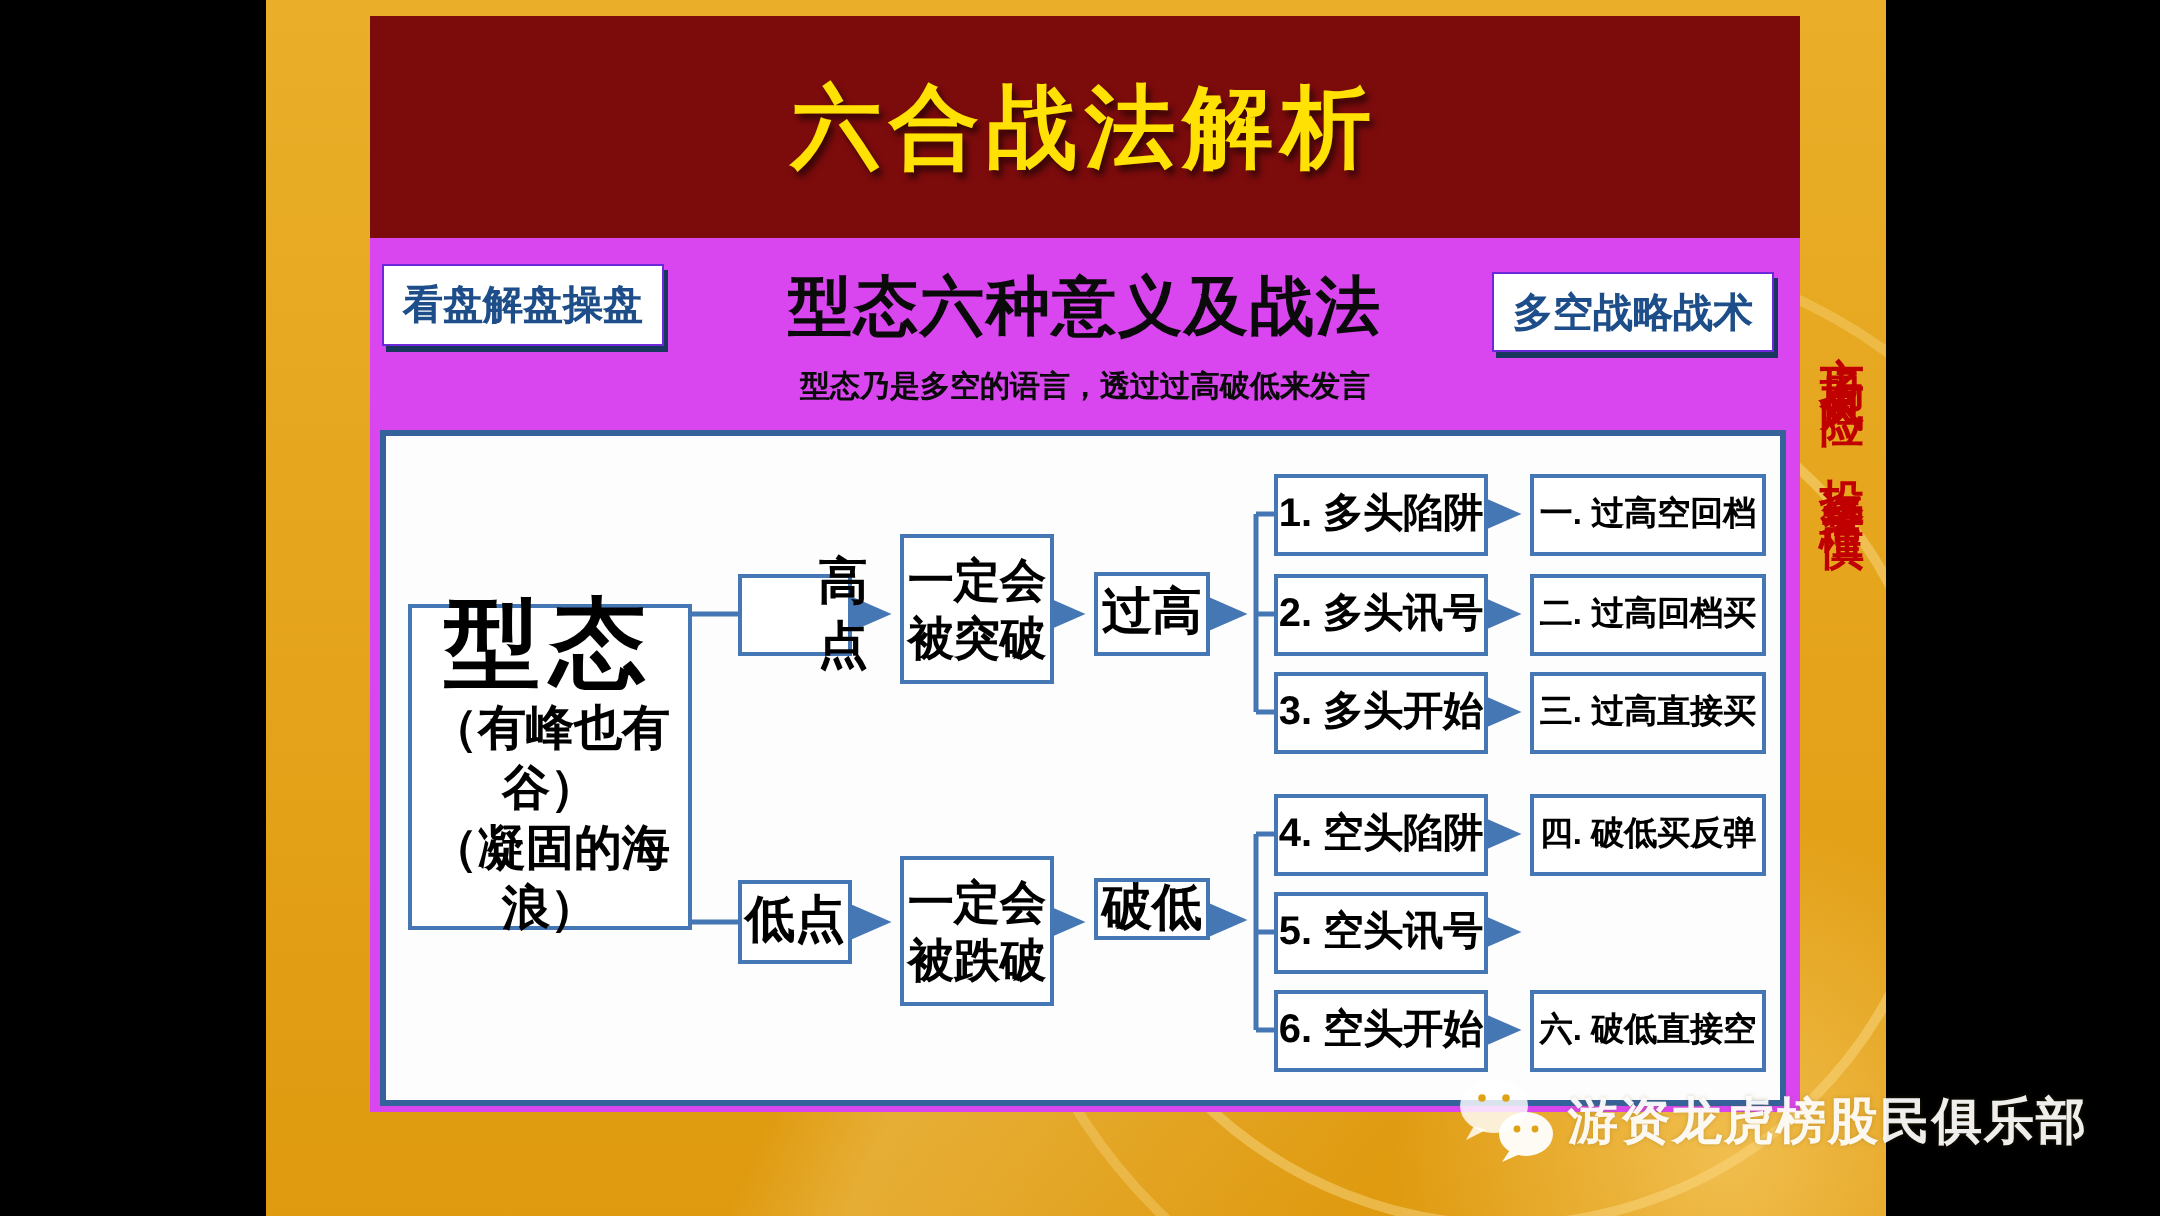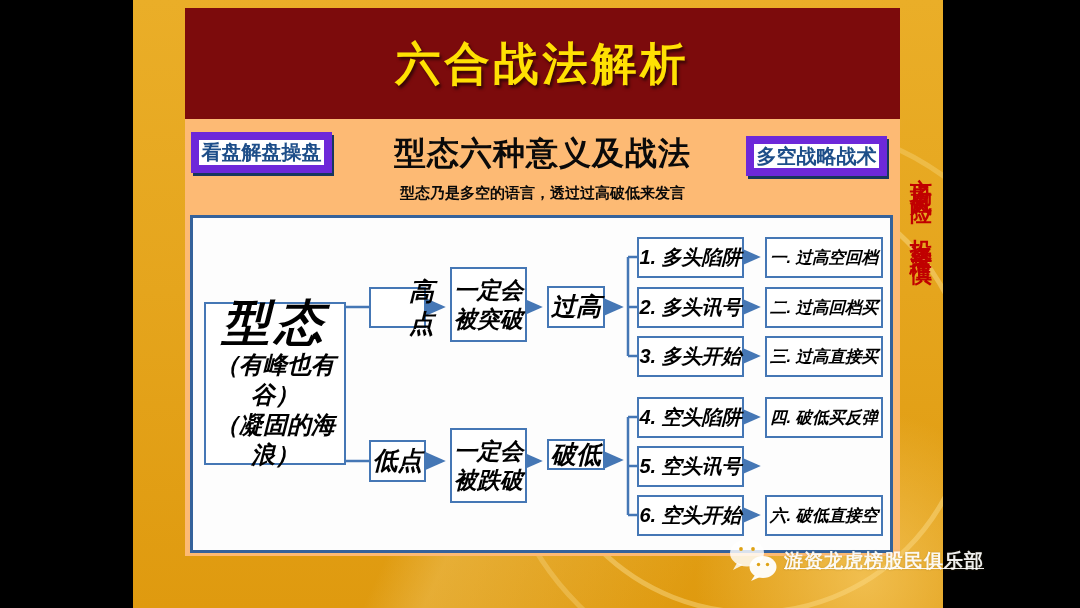--- a/index.html
+++ b/index.html
@@ -18,31 +18,31 @@
     background:linear-gradient(115deg, rgba(255,244,200,0) 42%, rgba(255,240,185,0.22) 47%, rgba(255,240,185,0) 68%);
   }
   .swirl { position:absolute; border-radius:50%; border:5px solid rgba(255,235,165,0.38); }
   .swirl.a { width:430px; height:430px; left:400px; top:175px; }
   .swirl.b { width:560px; height:560px; left:360px; top:120px; border-color:rgba(255,235,165,0.28); }
   .corner-glow {
     position:absolute; right:-90px; bottom:-140px; width:340px; height:340px; border-radius:50%;
     background:radial-gradient(circle, rgba(255,219,130,0.55) 0%, rgba(255,219,130,0) 70%);
   }
   
-  .slide { position:absolute; left:185px; top:8px; width:715px; height:548px; background:#fdba74; }
+  .slide { position:absolute; left:185px; top:8px; width:715px; height:548px; background:#d946ef; }
   .red-header {
     position:absolute; left:0; top:0; width:715px; height:111px; background:#7C0B0C;
     display:flex; align-items:center; justify-content:center;
   }
   .red-header .big-title {
     color:#FFE103; font-size:45px; font-weight:bold; letter-spacing:4px;
     text-shadow:2px 3px 3px rgba(0,0,0,0.55);
   }
   .tag-box {
-    position:absolute; background:#FFFFFF; border:8px solid #6d28d9; box-shadow:2px 3px 0 #17375E;
+    position:absolute; background:#FFFFFF; border:1px solid #6d28d9; box-shadow:2px 3px 0 #17375E;
     color:#1D4E89; font-weight:bold; font-size:20px;
     display:flex; align-items:center; justify-content:center; box-sizing:border-box;
   }
   .tag-left  { left:6px;  top:124px; width:141px; height:41px; }
   .tag-right { left:561px; top:128px; width:141px; height:40px; }
   .slide-title {
     position:absolute; left:0; top:124px; width:100%; text-align:center;
     font-size:32px; font-weight:bold; color:#0A0A0A; letter-spacing:1px;
   }
   .slide-subtitle {
@@ -51,21 +51,21 @@
   }
   
   .chart {
     position:absolute; left:5px; top:207px; width:703px; height:338px;
     border:3px solid #35629B; box-sizing:border-box; background:#FDFDFD;
   }
   .chart svg.connectors { position:absolute; left:0; top:0; width:697px; height:332px; }
   .fbox {
     position:absolute; background:#FFFFFF; border:2px solid #4577B5; box-sizing:border-box;
     display:flex; flex-direction:column; align-items:center; justify-content:center;
-    font-weight:bold; color:#000; text-align:center; line-height:1.25;font-style:italic;
+    font-weight:bold; color:#000; text-align:center; line-height:1.25;
   }
   .root-box   { left:11px;  top:84px;  width:142px; height:163px;justify-content:center; }
   .root-title { font-size:48px; letter-spacing:5px; line-height:1.1; }
   .root-sub   { font-size:24px; }
   .pt-box  { font-size:25px; }
   .hi-pt   { left:176px; top:69px;  width:57px; height:41px;padding-left:48px; }
   .lo-pt   { left:176px; top:222px; width:57px; height:42px; }
   .certain { font-size:23px; }
   .cert-hi { left:257px; top:49px;  width:77px; height:75px; }
   .cert-lo { left:257px; top:210px; width:77px; height:75px; }
@@ -78,22 +78,22 @@
   .row4 { top:179px; } .row5 { top:228px; } .row6 { top:277px; }
   
   .side-note {
     position:absolute; left:906px; top:160px; height:330px;
     writing-mode:vertical-rl; text-orientation:upright;
     color:#C00000; font-size:22px; font-weight:bold; letter-spacing:6px;
   }
   
   .watermark { position:absolute; left:727px; top:537px; display:flex; align-items:center; gap:5px; }
   .wm-text {
-    font-size:19px; font-weight:600; letter-spacing:1px; color:rgba(255,255,255,0.93);
-    white-space:nowrap; text-shadow:0 0 2px rgba(120,90,20,0.3);text-decoration:underline;
+    font-size:25px; font-weight:600; letter-spacing:1px; color:rgba(255,255,255,0.93);
+    white-space:nowrap; text-shadow:0 0 2px rgba(120,90,20,0.3);
   }
 </style>
 </head>
 <body>
 
 <div class="screen">
 
   <div class="gold-band">
     <div class="gold-sheen"></div>
     <div class="swirl b"></div>

